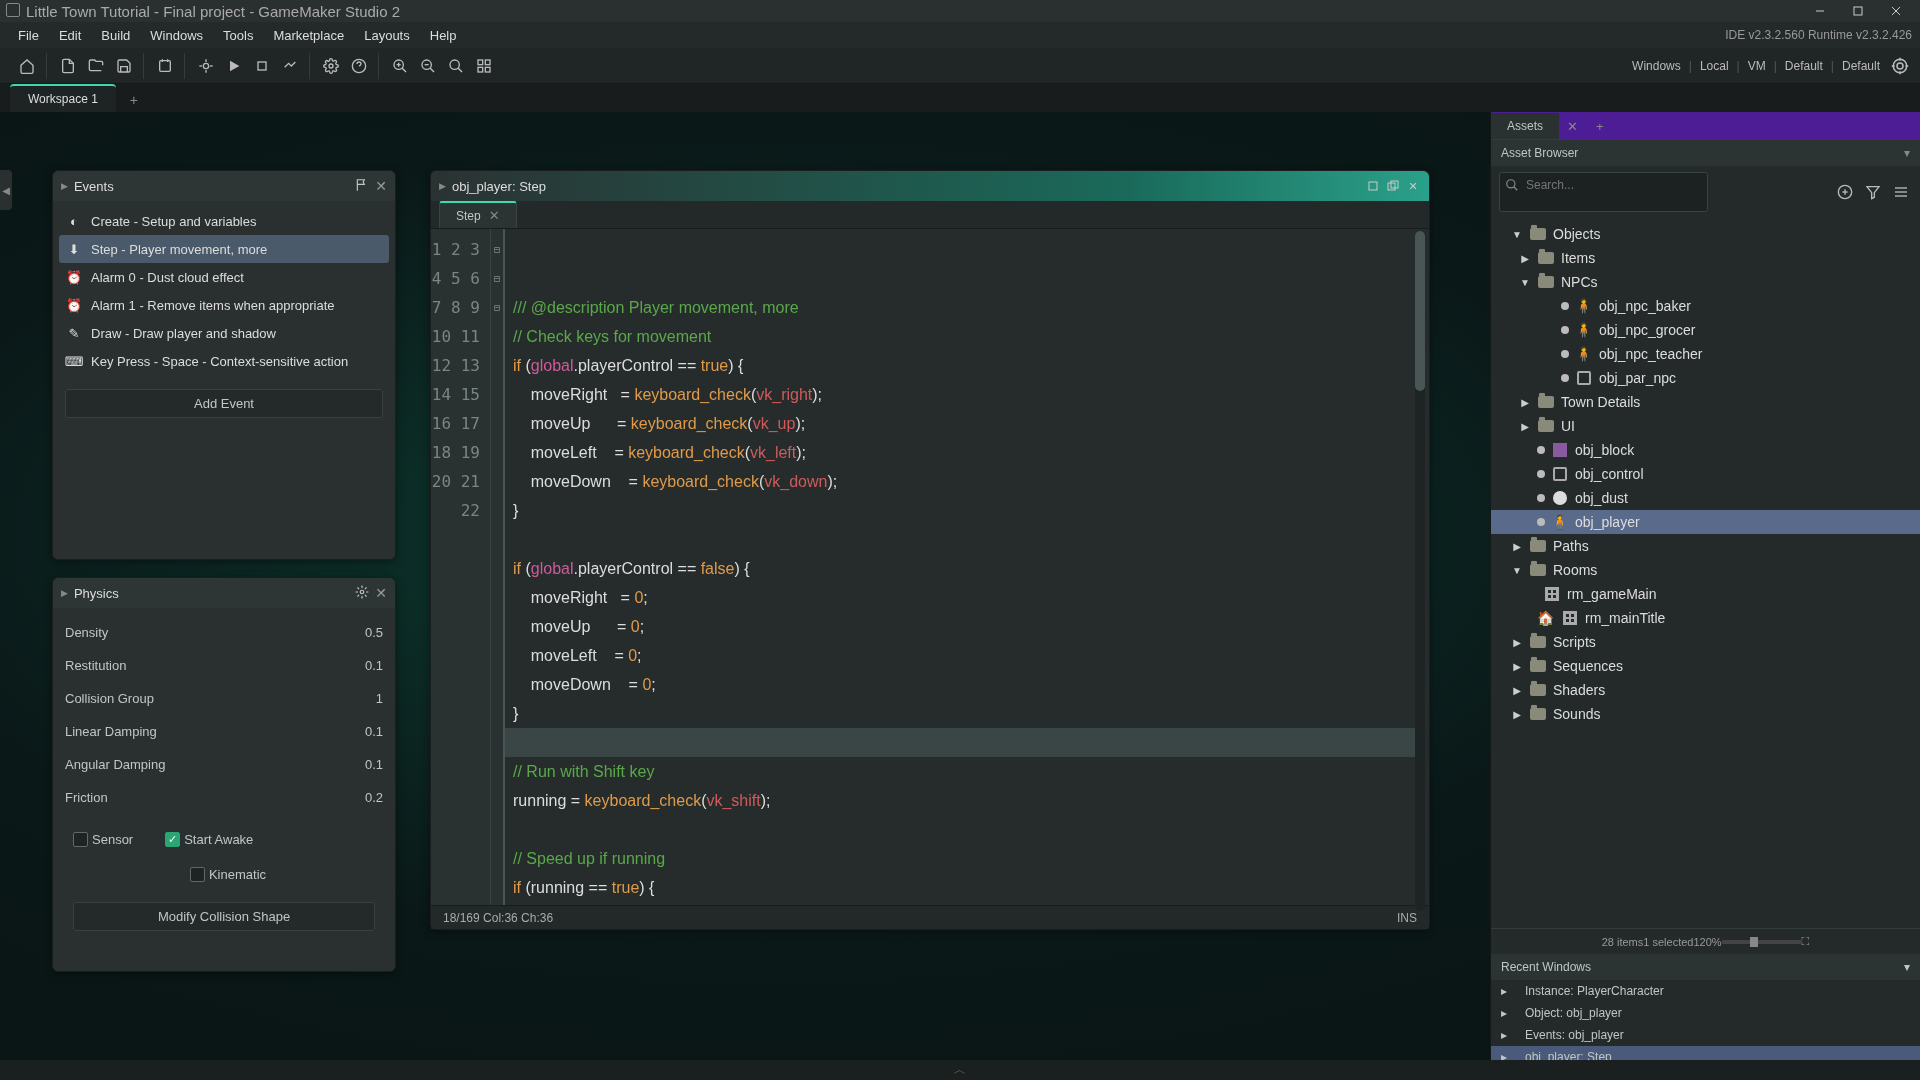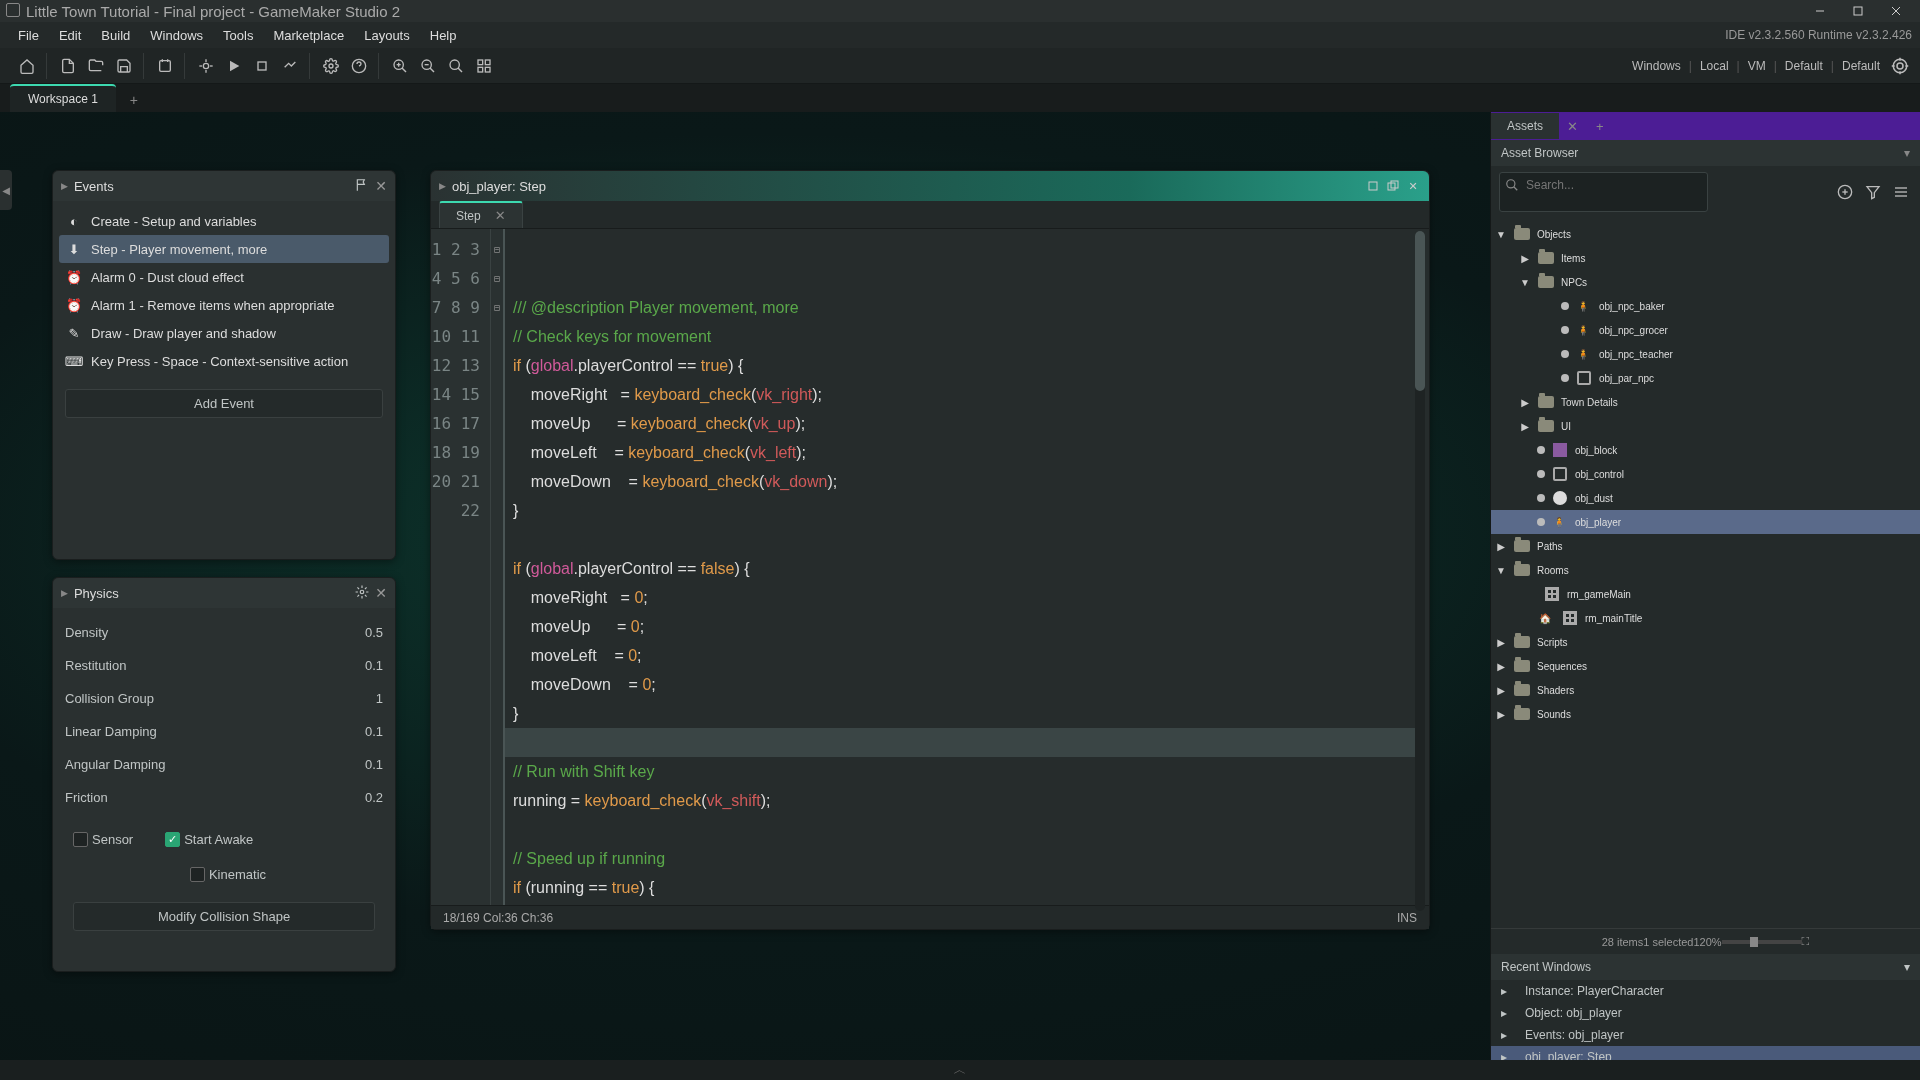--- a/index.html
+++ b/index.html
@@ -65,21 +65,21 @@
 .chkbox.on { background:#2aa574; border-color:#2aa574; }
 .chkbox.on::after { content:'✓'; color:#fff; font-size:11px; }
 .modify-btn { margin:10px 20px; padding:6px; text-align:center; background:#242a2a; border:1px solid #3a4040; border-radius:3px; font-size:13px; }
 
 
 #code { left:430px; top:58px; width:1000px; height:760px; background:#262c2c; }
 #code .panel-header { background:linear-gradient(90deg,#2a3232 0%,#1a6a5a 70%,#2aa08a 100%); }
 .code-wincontrols { display:flex; gap:4px; }
 .code-wincontrols span { width:16px; height:14px; display:flex; align-items:center; justify-content:center; color:#ccc; font-size:11px; }
 .code-tabs { height:28px; display:flex; align-items:end; padding-left:8px; background:#232929; border-bottom:1px solid #181c1c; }
-.code-tab { padding:5px 16px; background:#2c3333; border:1px solid #3a4242; border-bottom:none; border-radius:3px 3px 0 0; font-size:12px; display:flex; align-items:center; gap:14px; border-top:2px solid #3dd9b0; }
+.code-tab { padding:5px 16px; background:#2c3333; border:1px solid #3a4242; border-bottom:none; border-radius:3px 3px 0 0; font-size:12px; display:flex; align-items:center; gap:8px; border-top:2px solid #3dd9b0; }
 .code-tab .x { color:#888; font-size:13px; }
 .code-body { display:flex; height:calc(100% - 30px - 28px - 24px); }
 .gutter { width:60px; background:#2a3131; text-align:right; padding:6px 10px 6px 0; color:#7a8585; font-family:Consolas,monospace; font-size:16px; line-height:29px; border-right:1px solid #3a4242; }
 .foldcol { width:14px; background:#2a3131; border-right:2px solid #4a5555; padding-top:6px; font-family:monospace; font-size:10px; color:#888; line-height:29px; text-align:center; }
 .code-text { flex:1; padding:6px 8px; font-family:Consolas,monospace; font-size:16px; line-height:29px; white-space:pre; color:#ddd; overflow:hidden; position:relative; }
 .code-text .hl-line { position:absolute; left:0; right:8px; height:29px; background:#3a4545; z-index:0; }
 .code-text pre { position:relative; z-index:1; }
 .c-comment { color:#5aa84a; }
 .c-kw { color:#e09a4a; }
 .c-glob { color:#d05a9a; }
@@ -99,21 +99,21 @@
 .side-section-hdr { height:26px; background:#2c3333; display:flex; align-items:center; justify-content:space-between; padding:0 10px; font-size:12px; }
 .side-section-hdr .arrow { color:#888; }
 .side-search { padding:6px 8px; display:flex; align-items:center; gap:6px; }
 .side-search input { flex:1; background:#1c2222; border:1px solid #3a4242; padding:5px 26px 19px 26px; color:#c4b5fd; font-size:12px; border-radius:3px; }
 .side-search-wrap { position:relative; flex:1; }
 .side-search-icon { position:absolute; left:6px; top:6px; color:#888; }
 .side-tools { display:flex; gap:6px; }
 .side-tool { width:22px; height:22px; display:flex; align-items:center; justify-content:center; color:#bbb; }
 
 .tree { flex:1; overflow-y:auto; padding:4px 0; }
-.tree-item { display:flex; align-items:center; gap:6px; padding:4px 4px; font-size:10px; color:#ddd; cursor:default; }
+.tree-item { display:flex; align-items:center; gap:6px; padding:4px 20px; font-size:14px; color:#ddd; cursor:default; }
 .tree-item.selected { background:#5a6a8a; }
 .tree-arrow { width:12px; font-size:10px; color:#ccc; text-align:center; }
 .tree-arrow.open::before { content:'▼'; }
 .tree-arrow.closed::before { content:'▶'; }
 .tree-arrow.none { visibility:hidden; }
 .tree-dot { width:8px; height:8px; background:#bbb; border-radius:50%; }
 .tree-icon { width:18px; height:16px; display:flex; align-items:center; justify-content:center; }
 .folder-icon { width:16px; height:12px; background:#8a8a7a; border-radius:2px; position:relative; }
 .folder-icon::before { content:''; position:absolute; top:-3px; left:1px; width:6px; height:3px; background:#8a8a7a; border-radius:1px 1px 0 0; }
 .obj-icon { width:14px; height:14px; border:2px solid #aaa; border-radius:2px; }

